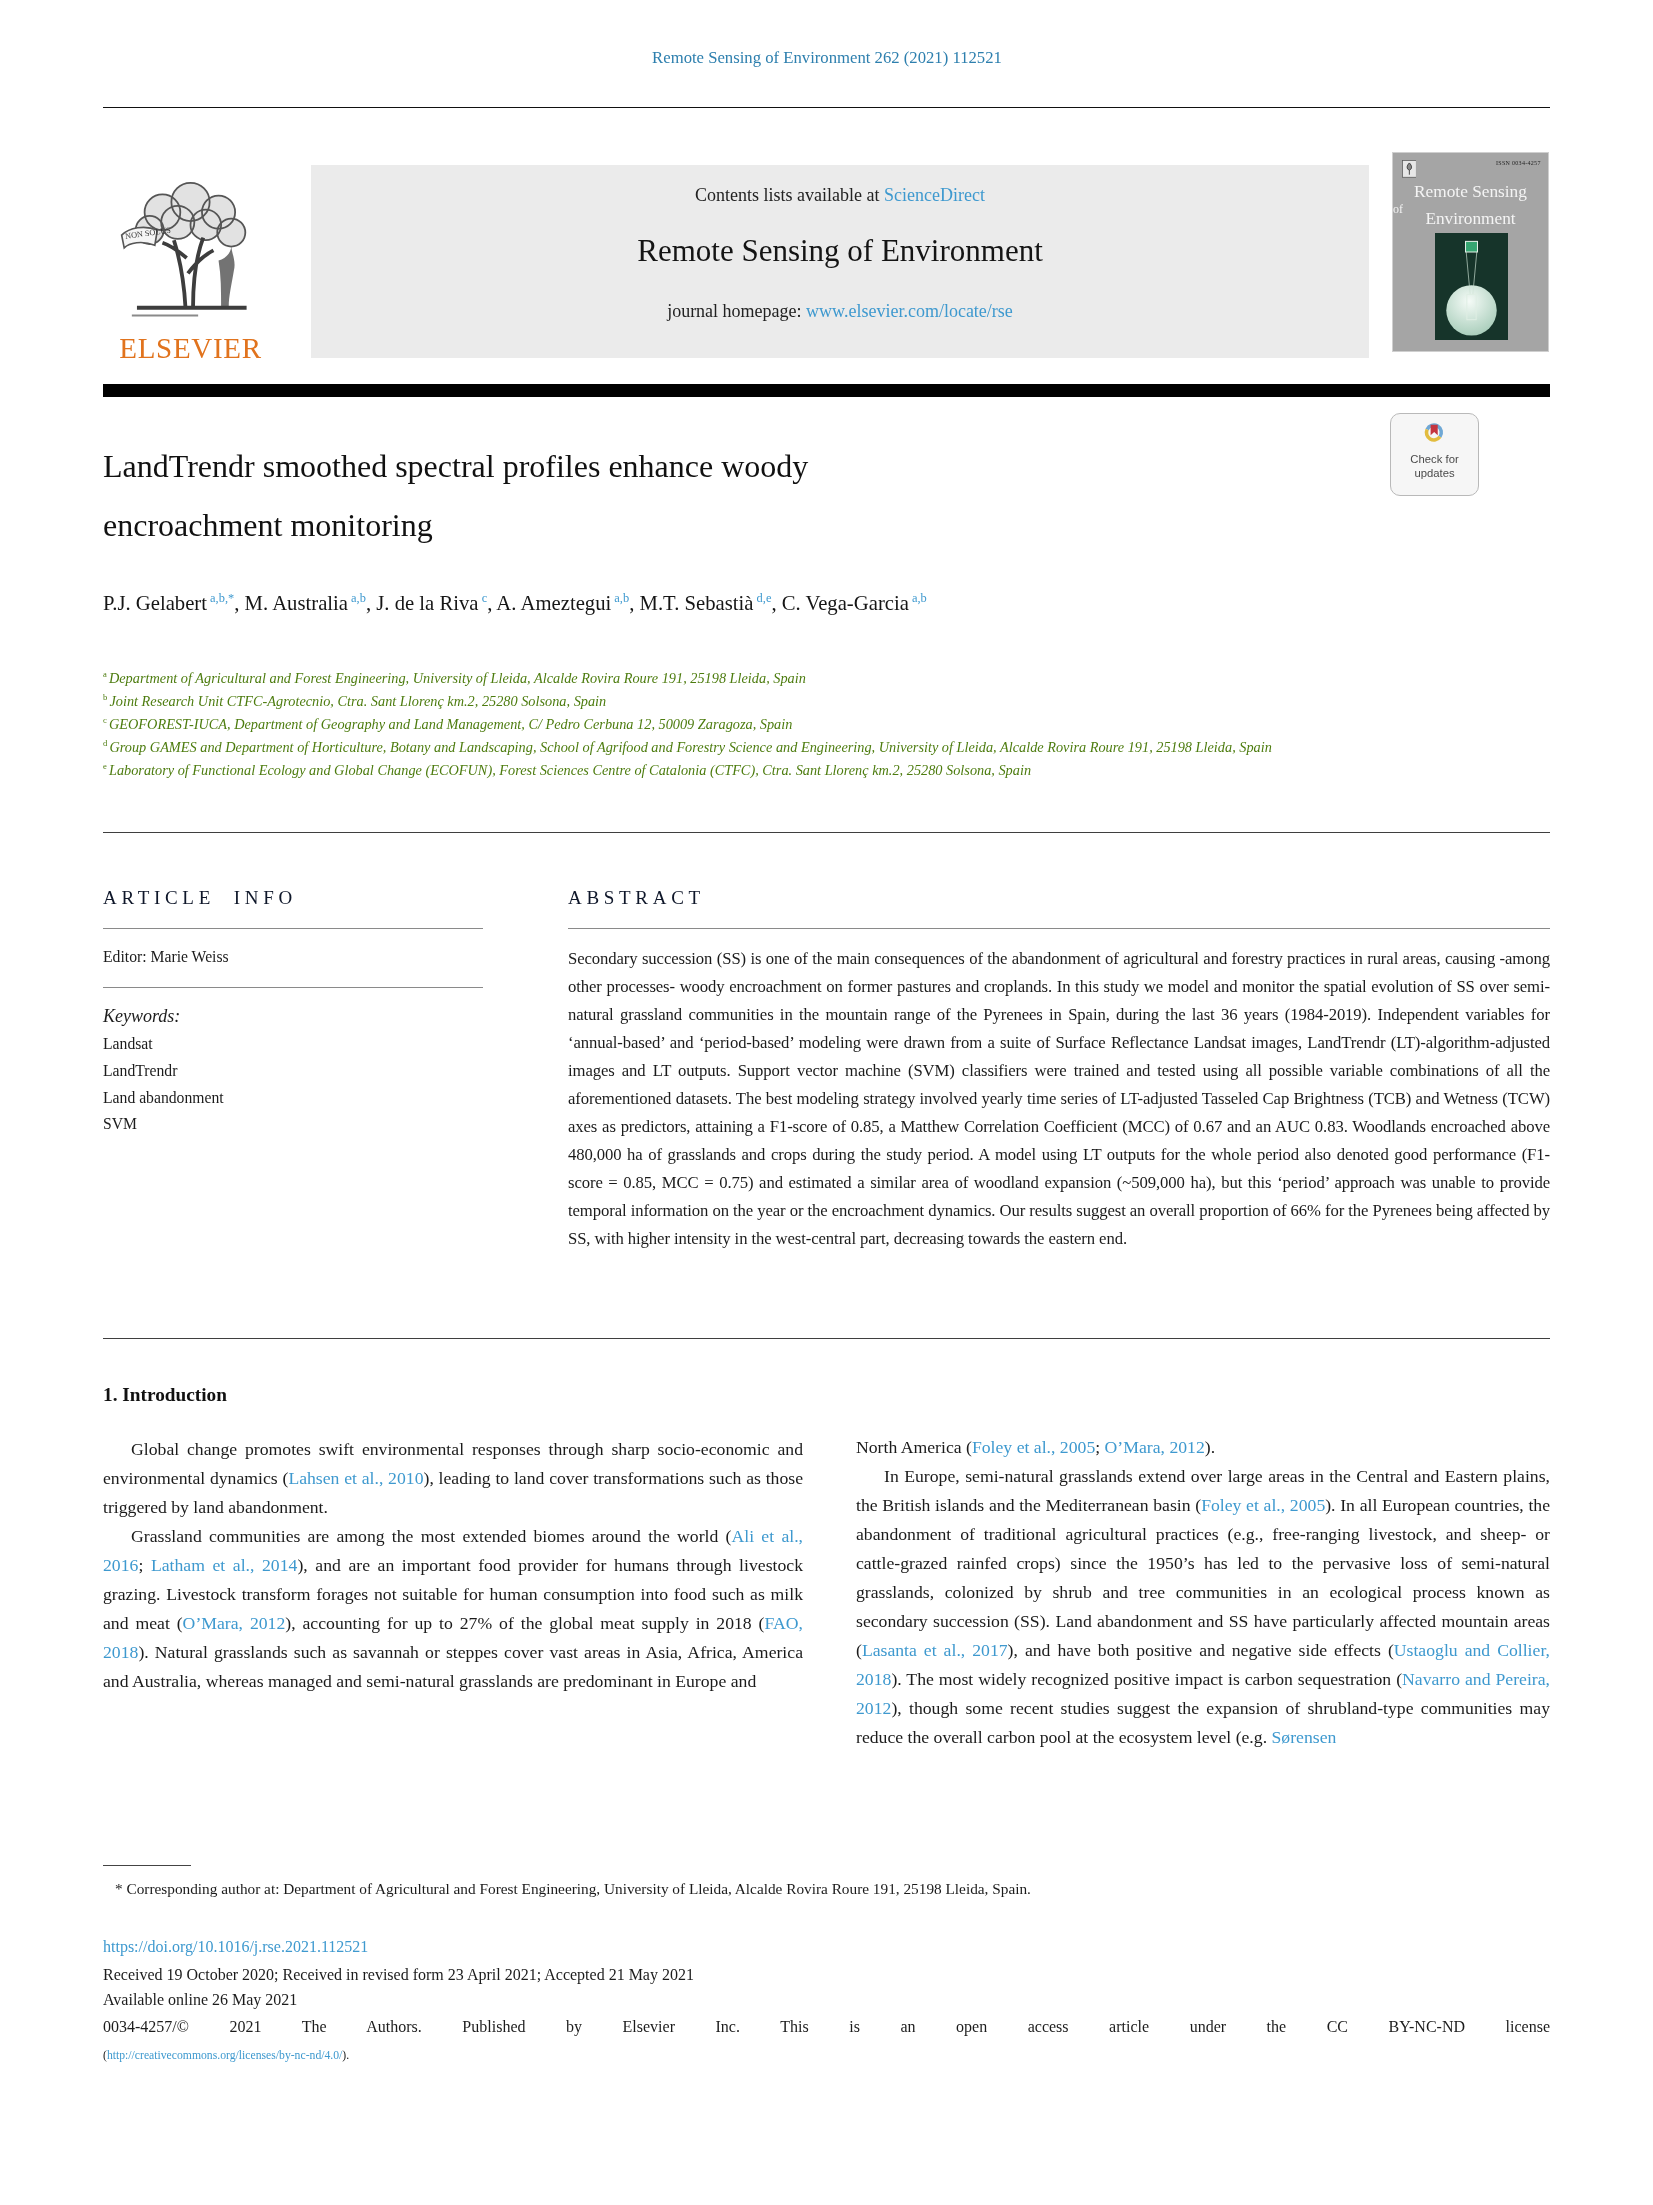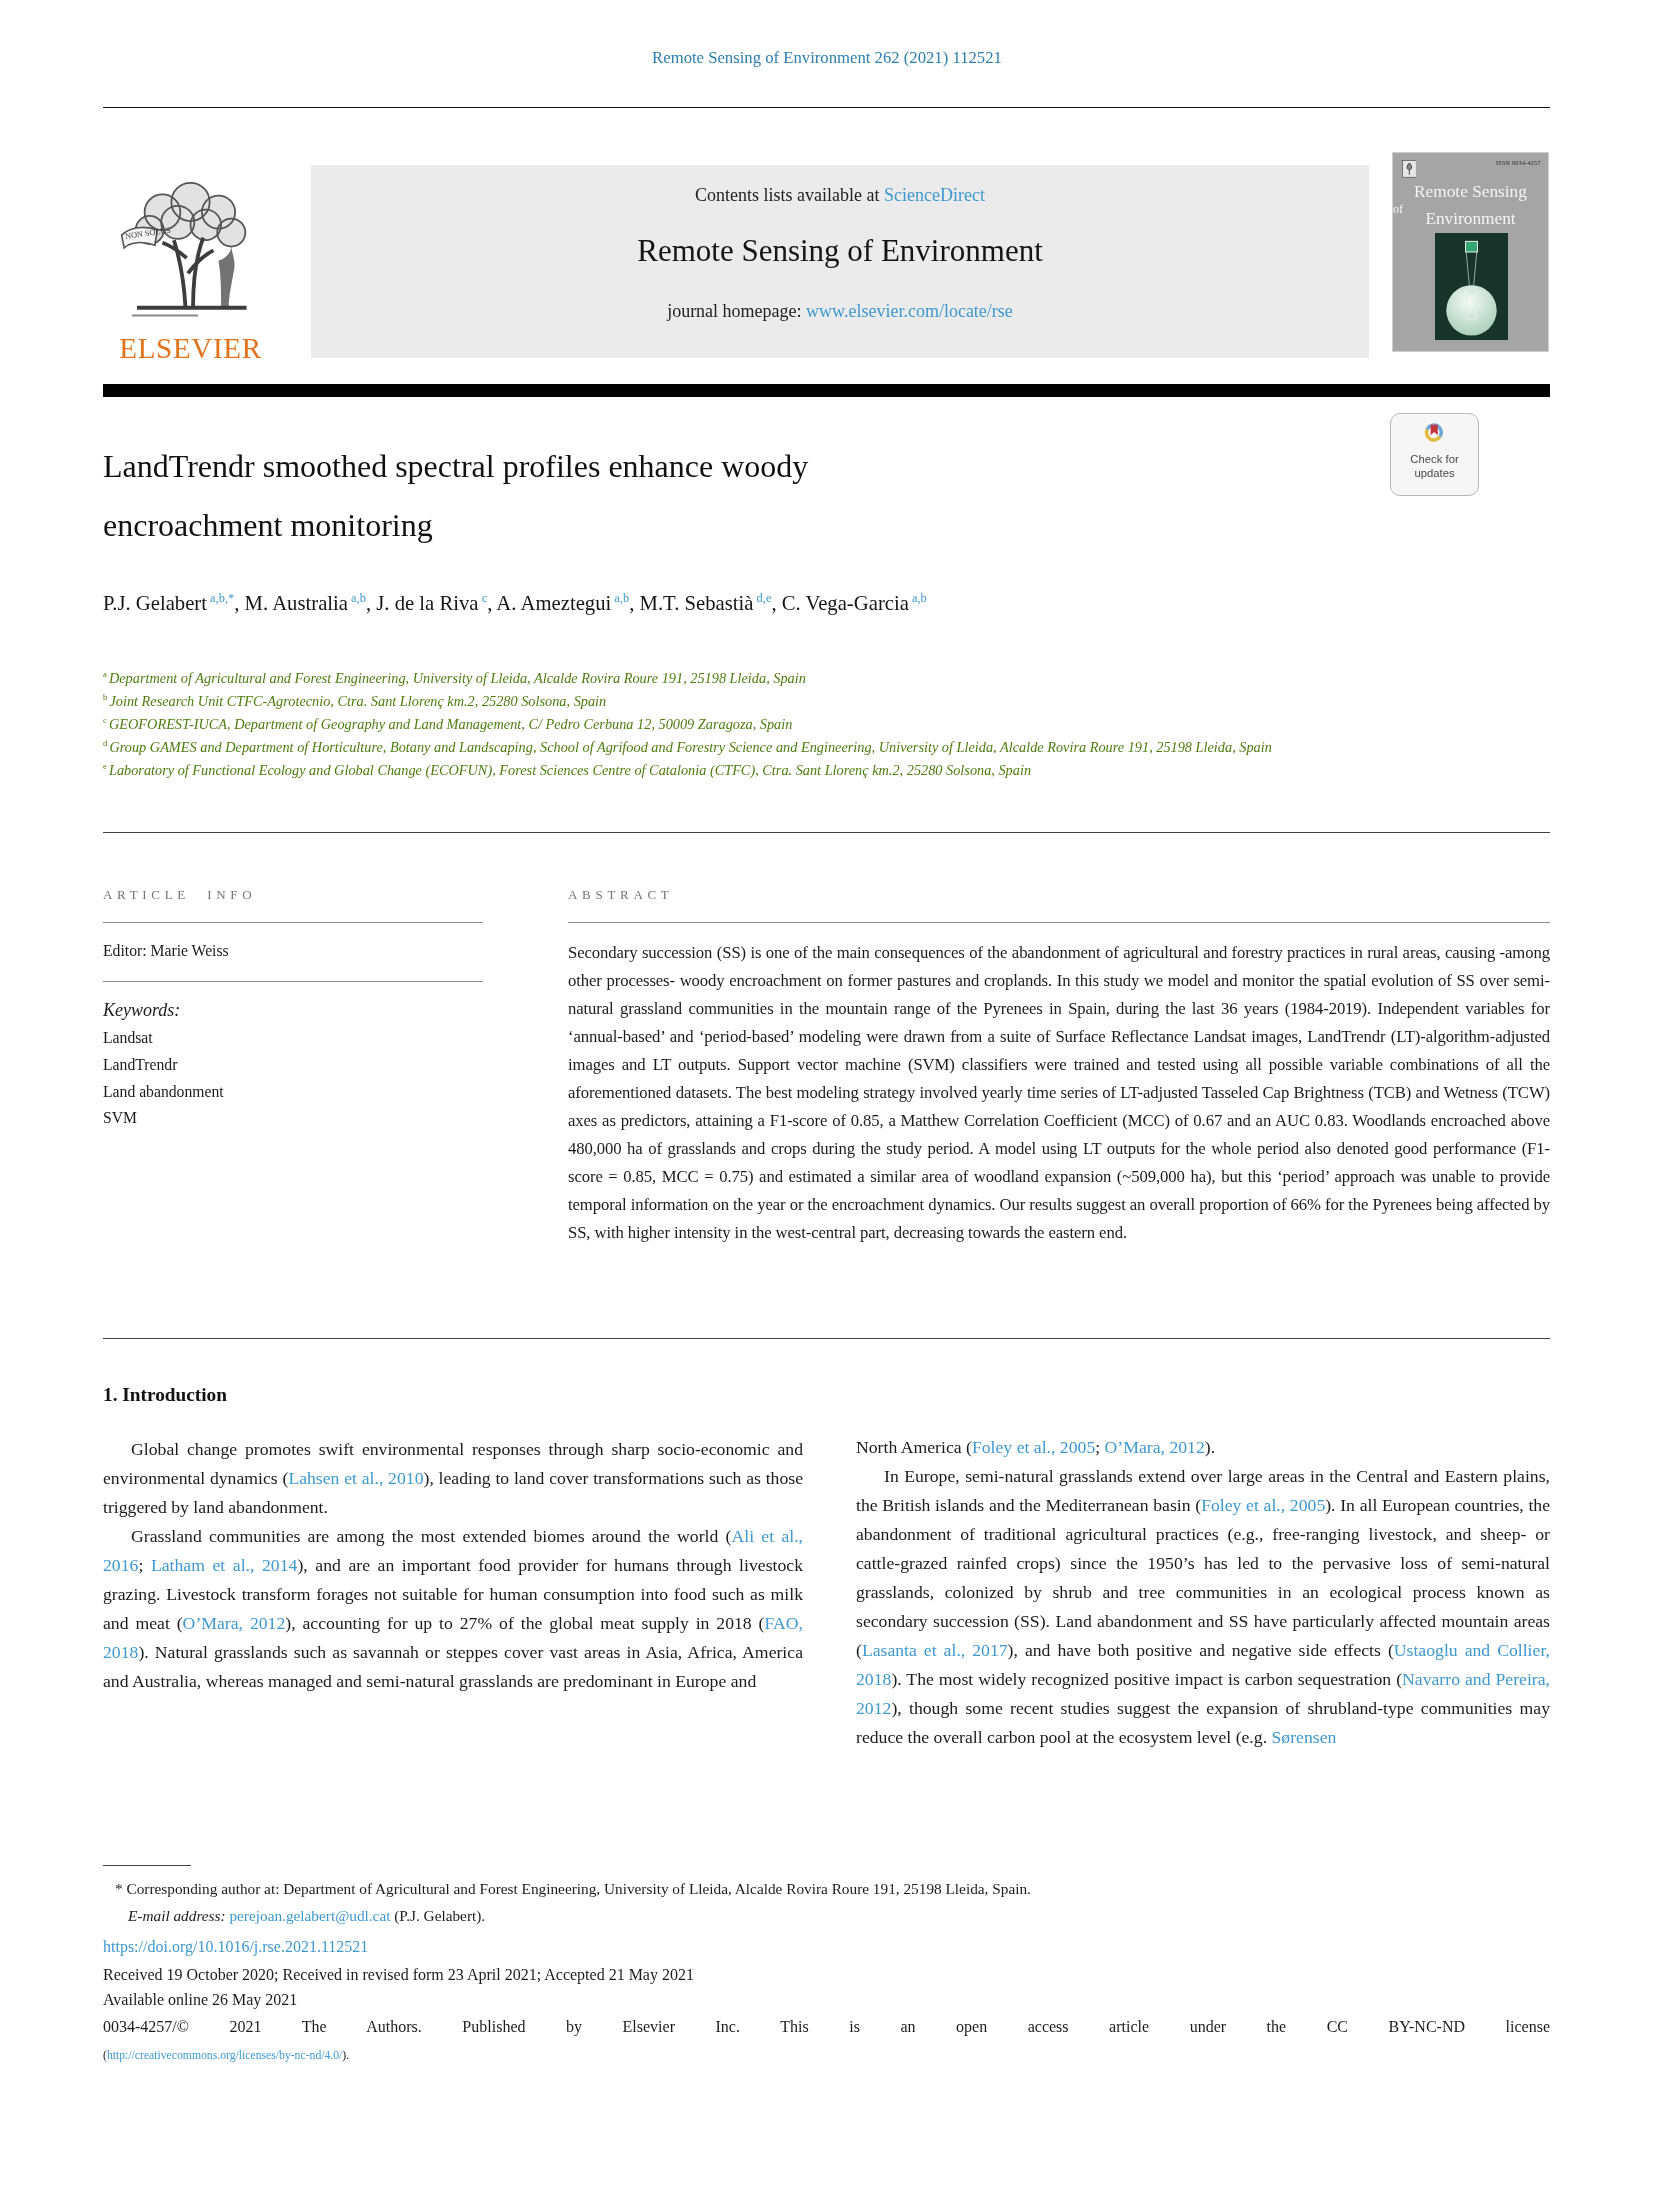--- a/index.html
+++ b/index.html
@@ -52,21 +52,21 @@
   .affils{position:absolute;left:103px;top:667px;width:1447px;font-size:14.3px;line-height:23px;color:#4d7c0f;}
 
   .rule-mid1{top:832px;height:1.3px;background:#3f3f3f;}
   .rule-mid2{top:1338px;height:1.3px;background:#3f3f3f;}
 
   
   .ia-grid{position:absolute;left:103px;top:862px;width:1447px;display:flex;}
   .ia-left{width:380px;flex:none;}
   .ia-gap{width:85px;flex:none;}
   .ia-right{width:982px;flex:none;}
-  .ia-head{font-size:13px;letter-spacing:4.7px;word-spacing:9.3px;color:#737373;margin-top:25px;}
+  .ia-head{font-size:19px;letter-spacing:4.7px;word-spacing:9.3px;color:#0f172a;margin-top:25px;}
   .subrule{height:1.3px;background:#8a8a8a;margin-top:18.7px;}
   .editor{font-size:15.7px;margin-top:18.7px;}
   .ed-rule{height:1.3px;background:#8a8a8a;margin-top:21.3px;}
   .kw-label{font-style:italic;font-size:18px;margin-top:17.3px;}
   .kw{font-size:15.7px;margin-top:8.7px;}
   .abstract-text{font-size:16.7px;line-height:28px;text-align:justify;margin-top:16px;
                  color:#1b1b1b;letter-spacing:-0.1px;}
 
   
   .intro-grid{position:absolute;left:103px;top:1375px;width:1447px;display:flex;}
@@ -226,21 +226,20 @@
     <div class="col-gap"></div>
     <div class="col col-right">
       <p><span>North America (</span><span class="lnk">Foley et al., 2005</span><span>; </span><span class="lnk">O’Mara, 2012</span><span>).</span></p>
       <p class="indent"><span>In Europe, semi-natural grasslands extend over large areas in the Central and Eastern plains, the British islands and the Mediterranean basin (</span><span class="lnk">Foley et al., 2005</span><span>). In all European countries, the abandonment of traditional agricultural practices (e.g., free-ranging livestock, and sheep- or cattle-grazed rainfed crops) since the 1950’s has led to the pervasive loss of semi-natural grasslands, colonized by shrub and tree communities in an ecological process known as secondary succession (SS). Land abandonment and SS have particularly affected mountain areas (</span><span class="lnk">Lasanta et al., 2017</span><span>), and have both positive and negative side effects (</span><span class="lnk">Ustaoglu and Collier, 2018</span><span>). The most widely recognized positive impact is carbon sequestration (</span><span class="lnk">Navarro and Pereira, 2012</span><span>), though some recent studies suggest the expansion of shrubland-type communities may reduce the overall carbon pool at the ecosystem level (e.g. </span><span class="lnk">Sørensen</span></p>
     </div>
   </div>
 
   <div class="fn-rule"></div>
   <div class="footnote">
     <div class="fn-l1">* Corresponding author at: Department of Agricultural and Forest Engineering, University of Lleida, Alcalde Rovira Roure 191, 25198 Lleida, Spain.</div>
-    <div class="fn-l2"><span class="it">E-mail address:</span><span> </span><span class="lnk">perejoan.gelabert@udl.cat</span><span> (P.J. Gelabert).</span></div>
   </div>
 
   <div class="doi lnk">https://doi.org/10.1016/j.rse.2021.112521</div>
   <div class="recv">Received 19 October 2020; Received in revised form 23 April 2021; Accepted 21 May 2021</div>
   <div class="avail">Available online 26 May 2021</div>
   <div class="copyright">0034-4257/© 2021 The Authors. Published by Elsevier Inc. This is an open access article under the CC BY-NC-ND license</div>
   <div class="license"><span>(</span><span class="lnk">http://creativecommons.org/licenses/by-nc-nd/4.0/</span><span>).</span></div>
 
 </div>
 

